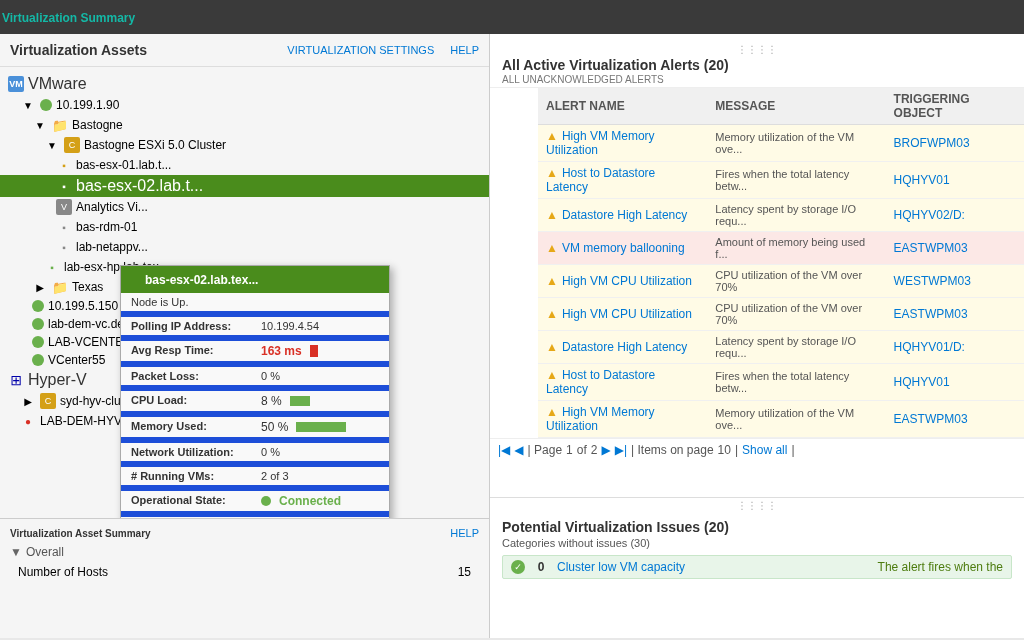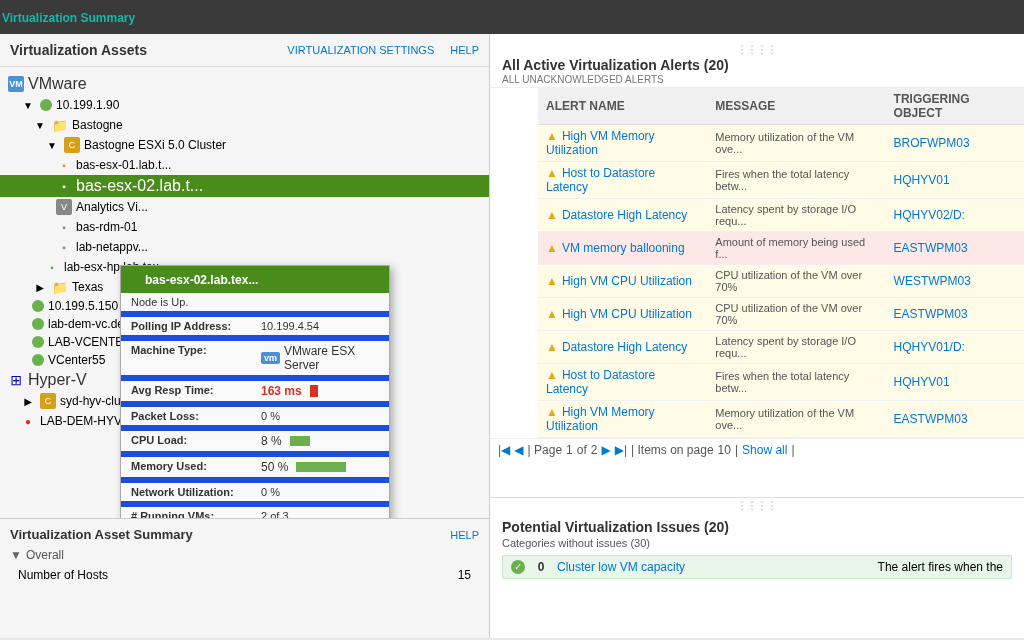--- a/index.html
+++ b/index.html
@@ -193,21 +193,21 @@
     }
 
     .bottom-left-header {
       display: flex;
       justify-content: space-between;
       align-items: center;
       margin-bottom: 6px;
     }
 
     .bottom-left-title {
-      font-size: 13px;
+      font-size: 10px;
       font-weight: bold;
       color: #333;
     }
 
     .overall-section { margin-top: 4px; }
     .overall-label {
       font-size: 11px;
       color: #555;
       display: flex;
       align-items: center;
@@ -328,21 +328,21 @@
       padding: 4px 8px;
       background: #e8f5e9;
       border: 1px solid #c8e6c9;
       border-radius: 2px;
       gap: 8px;
     }
 
     .issue-ok { background: #6ab04c; border-radius: 50%; width: 14px; height: 14px; display: inline-flex; align-items: center; justify-content: center; color: #fff; font-size: 9px; }
     .issue-count { font-weight: bold; color: #333; min-width: 16px; text-align: center; }
     .issue-name { color: #0078d4; flex: 1; }
-    .issue-desc { color: #000000; margin-left: 28px; }
+    .issue-desc { color: #4d7c0f; margin-left: 28px; }
   </style>
 </head>
 <body>
 
 <div class="page-title">
   <span>Virtualization Summary</span>
 </div>
 
 <div class="main-layout">
 
@@ -390,27 +390,20 @@
         <div class="popup">
           <div class="popup-header">
             <span>bas-esx-02.lab.tex...</span>
           </div>
           <div class="popup-row">
             <span class="popup-value">Node is Up.</span>
           </div>
           <div class="popup-row">
             <span class="popup-label">Polling IP Address:</span>
             <span class="popup-value">10.199.4.54</span>
-          </div>
-          <div class="popup-row">
-            <span class="popup-label">Machine Type:</span>
-            <span class="popup-value">
-              <span class="vmware-badge">vm</span>
-              <span>VMware ESX Server</span>
-            </span>
           </div>
           <div class="popup-row">
             <span class="popup-label">Avg Resp Time:</span>
             <span class="popup-value">
               <span style="color:#d93025; font-weight:bold;">163 ms</span>
               <span class="resp-bar"></span>
             </span>
           </div>
           <div class="popup-row">
             <span class="popup-label">Packet Loss:</span>

